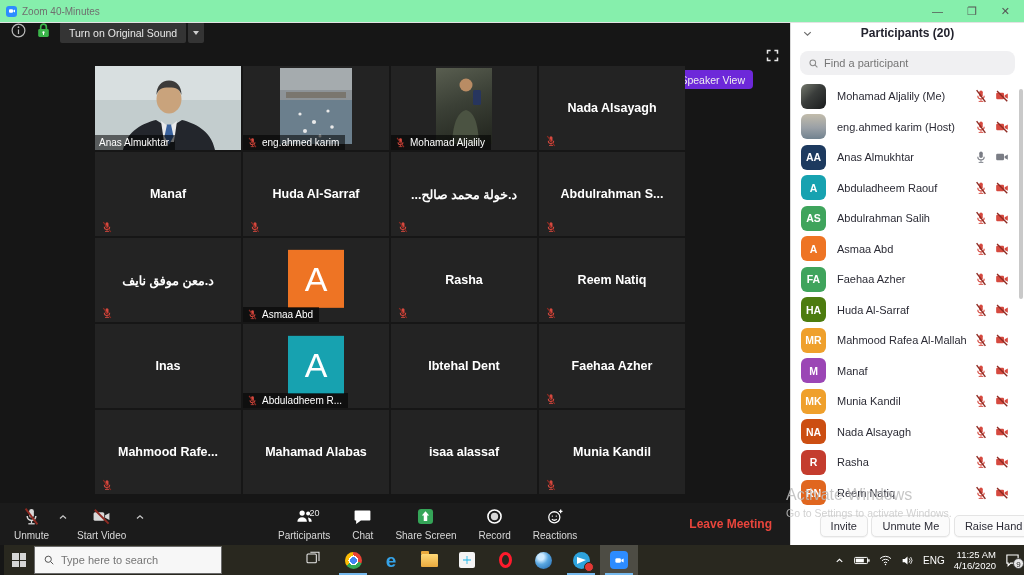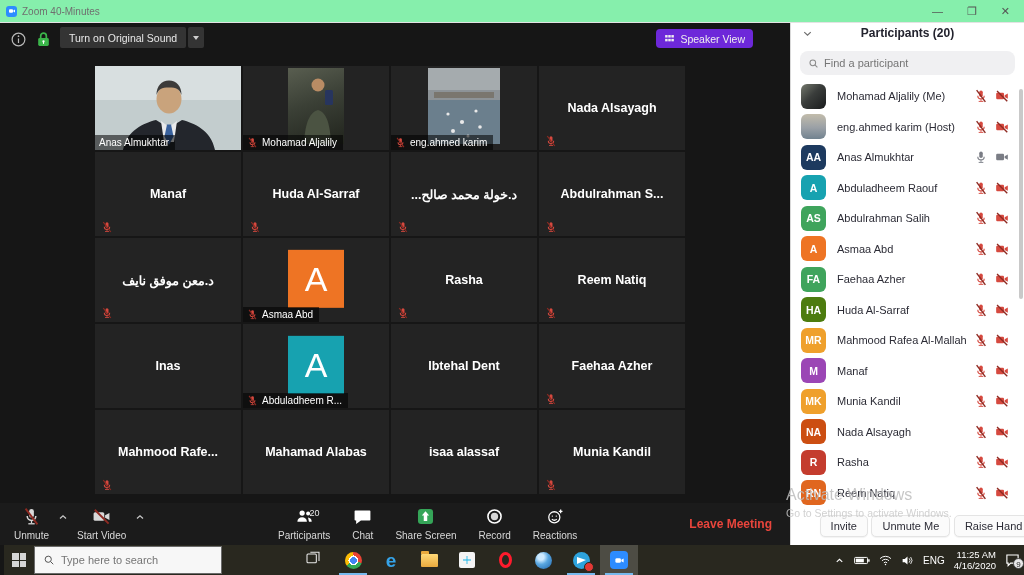--- a/index.html
+++ b/index.html
@@ -17,21 +17,21 @@
   .titlebar .title { font-size:10px; color:#6f6f6f; flex:1; }
   .wctl { display:flex; gap:24px; padding-right:8px; color:#555; }
   .wctl span { font-size:11px; line-height:11px; cursor:default; }
 
   
   .main { position:absolute; top:17px; left:0; width:1024px; height:528px; display:flex; }
   .video-section { position:relative; width:790px; height:528px; background:#161616; }
 
   
   .strip { position:absolute; top:5px; left:0; width:100%; height:26px;
-           display:flex; align-items:flex-end; padding:0 10px; }
+           display:flex; align-items:flex-start; padding:0 10px; }
   .strip .ico16 { width:17px; height:17px; margin-right:8px; }
   .btn-dark { background:#343434; color:#e8e8e8; font-size:10.5px; height:21px;
               display:inline-flex; align-items:center; padding:0 9px; border-radius:2px; }
   .btn-drop { background:#343434; width:16px; height:21px; margin-left:2px; border-radius:2px;
               display:inline-flex; align-items:center; justify-content:center; }
   .btn-drop i { border-left:3.5px solid transparent; border-right:3.5px solid transparent;
               border-top:4px solid #cfcfcf; }
   .strip-right { margin-left:auto; display:flex; align-items:center; gap:12px; }
   .btn-speaker { background:#6d28d9; color:#efefef; font-size:10.5px; height:19px;
               display:inline-flex; align-items:center; gap:5px; padding:0 8px; border-radius:4px;margin-top:48px; }
@@ -228,39 +228,20 @@
               <ellipse cx="74" cy="33" rx="12.5" ry="14.5" fill="#c9a37c"></ellipse>
               <path d="M61.5 29c0-9 5-14.5 12.5-14.5S86.5 20 86.5 29c-2-6-5-7.5-12.5-7.5s-10.5 1.5-12.5 7.5z" fill="#3c3b3a"></path>
               <path d="M66 55l8 6 8-6-3 21h-10z" fill="#e9eaeb"></path>
               <path d="M72 58.5h4l2.5 12-4.5 8.5-4.5-8.5z" fill="#39619c"></path>
             </svg>
             <div class="tile-label">
               <span>Anas Almukhtar</span>
             </div>
           </div>
           <div class="tile">
-            <div class="vid-inner" style="width:56px;height:76px;background:linear-gradient(160deg,#595e50 0%,#3b4036 45%,#21241d 100%)"><svg width="56" height="76" viewBox="0 0 56 76">
-                <circle cx="30" cy="17" r="6.5" fill="#b98c64"></circle>
-                <path d="M16 76c1-24 7-32 14-34 7 2 12 10 13 34z" fill="#4b5342"></path>
-                <rect x="37" y="22" width="8" height="15" rx="1.5" fill="#27355e"></rect>
-              </svg></div>
-            <div class="tile-label">
-              <span class="lmic"><svg viewBox="0 0 24 24" width="100%" height="100%">
-                  <g fill="#d6493f">
-                    <rect x="9" y="2.5" width="6" height="11" rx="3"></rect>
-                    <path d="M5.6 11.5a6.4 6.4 0 0 0 12.8 0h-1.9a4.5 4.5 0 0 1-9 0z"></path>
-                    <rect x="11.2" y="17.6" width="1.6" height="2.8"></rect>
-                    <rect x="8" y="20.4" width="8" height="1.6"></rect>
-                  </g>
-                  <line x1="4.5" y1="2" x2="19.5" y2="22" stroke="#8e2a22" stroke-width="2.4"></line>
-                </svg></span>
-              <span>Mohamad Aljalily</span>
-            </div>
-          </div>
-          <div class="tile">
             <div class="vid-inner" style="width:72px;height:76px"><svg width="72" height="76" viewBox="0 0 72 76">
                 <rect width="72" height="26" fill="#a5abae"></rect>
                 <rect y="22" width="72" height="12" fill="#8d9397"></rect>
                 <rect y="32" width="72" height="44" fill="#6b7f8d"></rect>
                 <rect x="6" y="24" width="60" height="6" fill="#7a766e"></rect>
                 <g fill="#e9e9e9">
                   <circle cx="20" cy="46" r="1.6"></circle>
                   <circle cx="34" cy="54" r="2.1"></circle>
                   <circle cx="48" cy="43" r="1.6"></circle>
                   <circle cx="25" cy="63" r="2"></circle>
@@ -272,20 +253,39 @@
               <span class="lmic"><svg viewBox="0 0 24 24" width="100%" height="100%">
                   <g fill="#d6493f">
                     <rect x="9" y="2.5" width="6" height="11" rx="3"></rect>
                     <path d="M5.6 11.5a6.4 6.4 0 0 0 12.8 0h-1.9a4.5 4.5 0 0 1-9 0z"></path>
                     <rect x="11.2" y="17.6" width="1.6" height="2.8"></rect>
                     <rect x="8" y="20.4" width="8" height="1.6"></rect>
                   </g>
                   <line x1="4.5" y1="2" x2="19.5" y2="22" stroke="#8e2a22" stroke-width="2.4"></line>
                 </svg></span>
               <span>eng.ahmed karim</span>
+            </div>
+          </div>
+          <div class="tile">
+            <div class="vid-inner" style="width:56px;height:76px;background:linear-gradient(160deg,#595e50 0%,#3b4036 45%,#21241d 100%)"><svg width="56" height="76" viewBox="0 0 56 76">
+                <circle cx="30" cy="17" r="6.5" fill="#b98c64"></circle>
+                <path d="M16 76c1-24 7-32 14-34 7 2 12 10 13 34z" fill="#4b5342"></path>
+                <rect x="37" y="22" width="8" height="15" rx="1.5" fill="#27355e"></rect>
+              </svg></div>
+            <div class="tile-label">
+              <span class="lmic"><svg viewBox="0 0 24 24" width="100%" height="100%">
+                  <g fill="#d6493f">
+                    <rect x="9" y="2.5" width="6" height="11" rx="3"></rect>
+                    <path d="M5.6 11.5a6.4 6.4 0 0 0 12.8 0h-1.9a4.5 4.5 0 0 1-9 0z"></path>
+                    <rect x="11.2" y="17.6" width="1.6" height="2.8"></rect>
+                    <rect x="8" y="20.4" width="8" height="1.6"></rect>
+                  </g>
+                  <line x1="4.5" y1="2" x2="19.5" y2="22" stroke="#8e2a22" stroke-width="2.4"></line>
+                </svg></span>
+              <span>Mohamad Aljalily</span>
             </div>
           </div>
           <div class="tile">
             <div class="tile-name">Nada Alsayagh</div>
             <span class="tile-mic"><svg viewBox="0 0 24 24" width="100%" height="100%">
                 <g fill="#d6493f">
                   <rect x="9" y="2.5" width="6" height="11" rx="3"></rect>
                   <path d="M5.6 11.5a6.4 6.4 0 0 0 12.8 0h-1.9a4.5 4.5 0 0 1-9 0z"></path>
                   <rect x="11.2" y="17.6" width="1.6" height="2.8"></rect>
                   <rect x="8" y="20.4" width="8" height="1.6"></rect>

